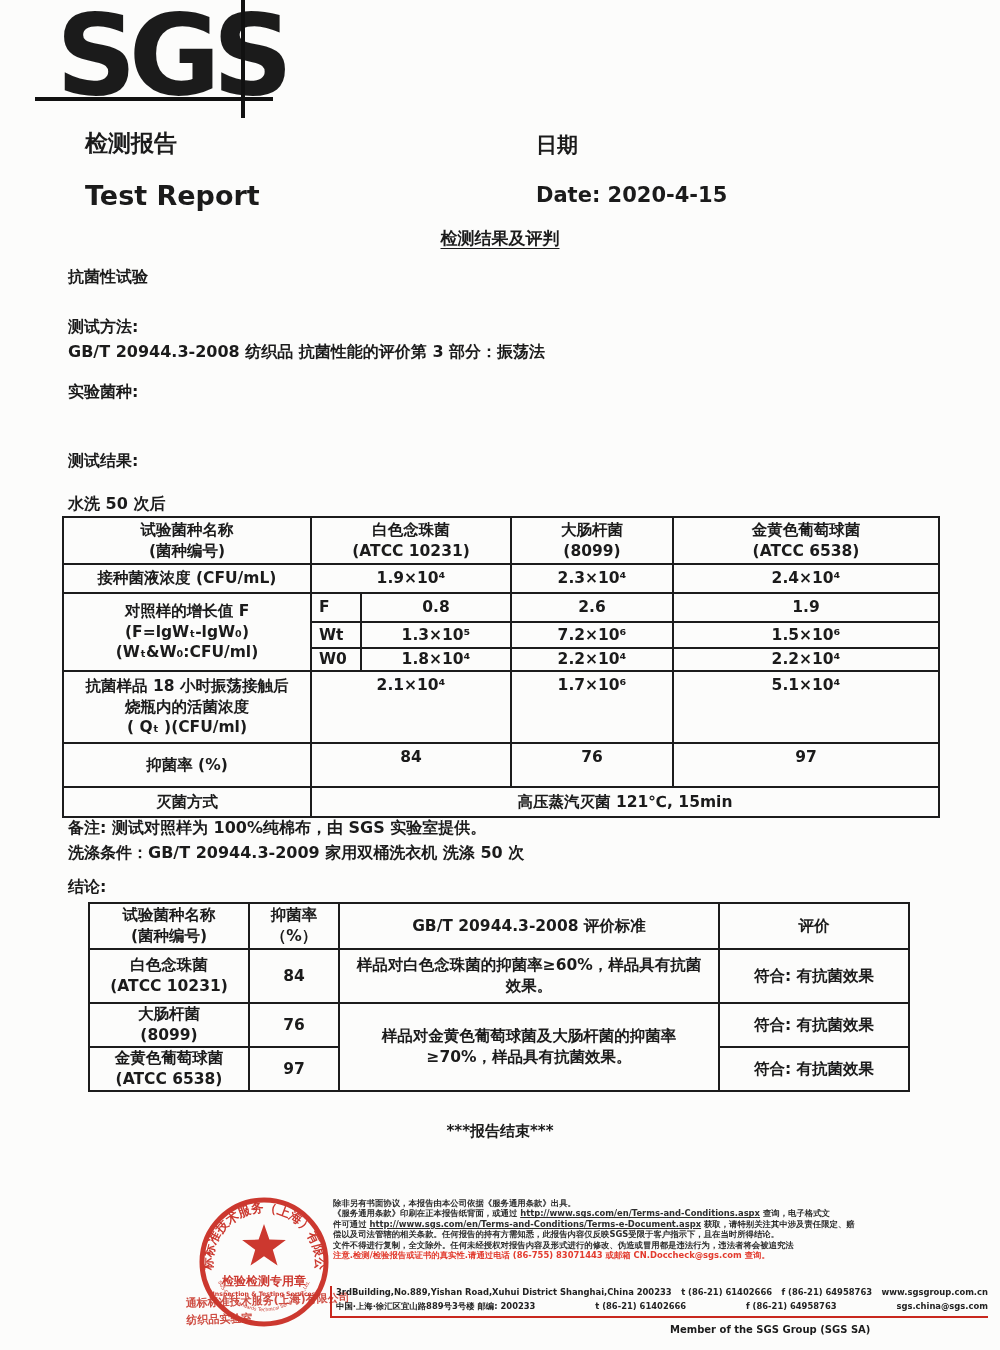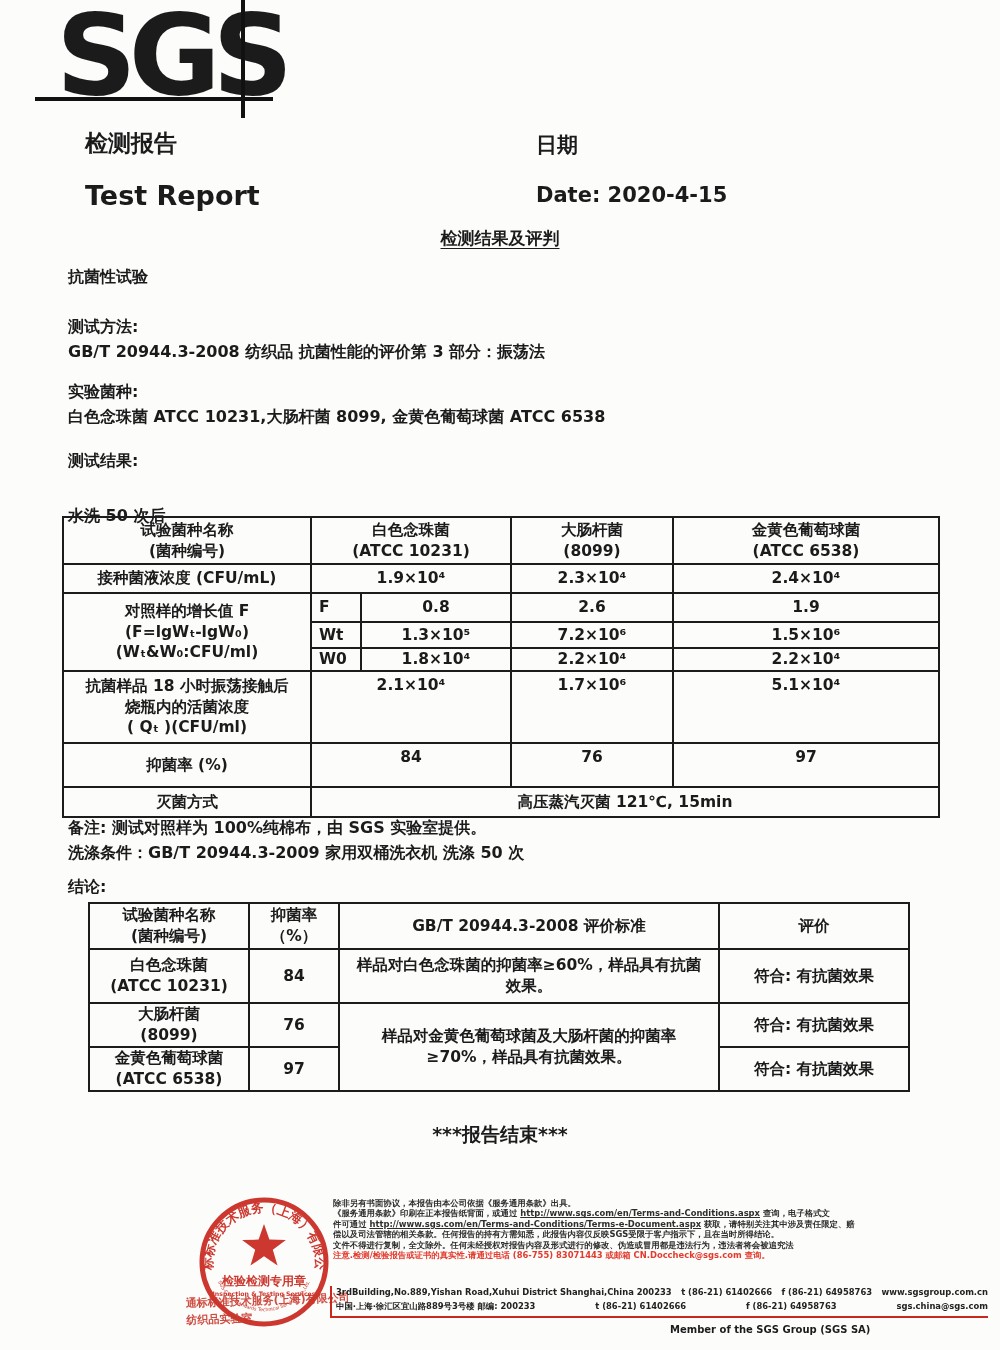--- a/index.html
+++ b/index.html
@@ -26,38 +26,38 @@
   .sec-title span { text-decoration:underline; text-underline-offset:4px; }
 
   .lbl { font-size:16px; font-weight:700; }
   .txt { font-size:16px; font-weight:600; }
   .p-test    { left:68px; top:267px; }
   .p-mlabel  { left:68px; top:317px; }
   .p-mtext   { left:68px; top:342px; }
   .p-slabel  { left:68px; top:382px; }
   .p-stext   { left:68px; top:407px; }
   .p-rlabel  { left:68px; top:451px; }
-  .p-wash    { left:68px; top:506px; }
+  .p-wash    { left:68px; top:494px; }
 
   
   table { border-collapse:collapse; table-layout:fixed; }
   td { border:2px solid #1c1c1c; text-align:center; vertical-align:middle;
        font-size:15.5px; font-weight:700; padding:0; line-height:1.35; }
   .t-main { left:62px; top:516px; width:876px; }
   .t-main .subkey { text-align:left; padding-left:7px; }
   .t-main .vtop { vertical-align:top; padding-top:3px; }
   .cell-l1, .cell-l2, .cell-l3 { display:block; }
   .t-conc { left:88px; top:902px; width:820px; }
   .t-conc .std { padding:0 10px; }
 
   .p-remark { left:68px; top:818px; }
   .p-washc  { left:68px; top:843px; }
   .p-conc   { left:68px; top:877px; }
 
-  .report-end { left:0; right:0; top:1122px; text-align:center; font-size:19px; font-weight:700; }
+  .report-end { left:0; right:0; top:1122px; text-align:center; font-size:15px; font-weight:700; }
 
   
   .stamp { left:194px; top:1192px; width:140px; height:140px; opacity:.92; }
   .stamp-overlay { color:#c8362a; font-weight:700; transform:rotate(-2deg); opacity:.88; line-height:17px; }
   .ov1 { left:186px; top:1292px; font-size:11px; }
 
   
   .legal { left:333px; top:1198px; width:658px; font-size:8.4px; line-height:10.4px;
            font-weight:600; color:#2e2e2e; }
   .legal .url { text-decoration:underline; }
@@ -82,21 +82,20 @@
   <div class="abs title-cn">检测报告</div>
   <div class="abs title-en">Test Report</div>
   <div class="abs date-cn">日期</div>
   <div class="abs date-en">Date: 2020-4-15</div>
   <div class="abs sec-title"><span>检测结果及评判</span></div>
 
   <div class="abs lbl p-test">抗菌性试验</div>
   <div class="abs lbl p-mlabel">测试方法:</div>
   <div class="abs txt p-mtext">GB/T 20944.3-2008 纺织品 抗菌性能的评价第 3 部分：振荡法</div>
   <div class="abs lbl p-slabel">实验菌种:</div>
-  <div class="abs txt p-stext">白色念珠菌 ATCC 10231,大肠杆菌 8099, 金黄色葡萄球菌 ATCC 6538</div>
   <div class="abs lbl p-rlabel">测试结果:</div>
   <div class="abs txt p-wash">水洗 50 次后</div>
 
   <table class="abs t-main">
     <colgroup>
         <col style="width:248px">
         <col style="width:50px">
         <col style="width:150px">
         <col style="width:162px">
         <col style="width:266px">

